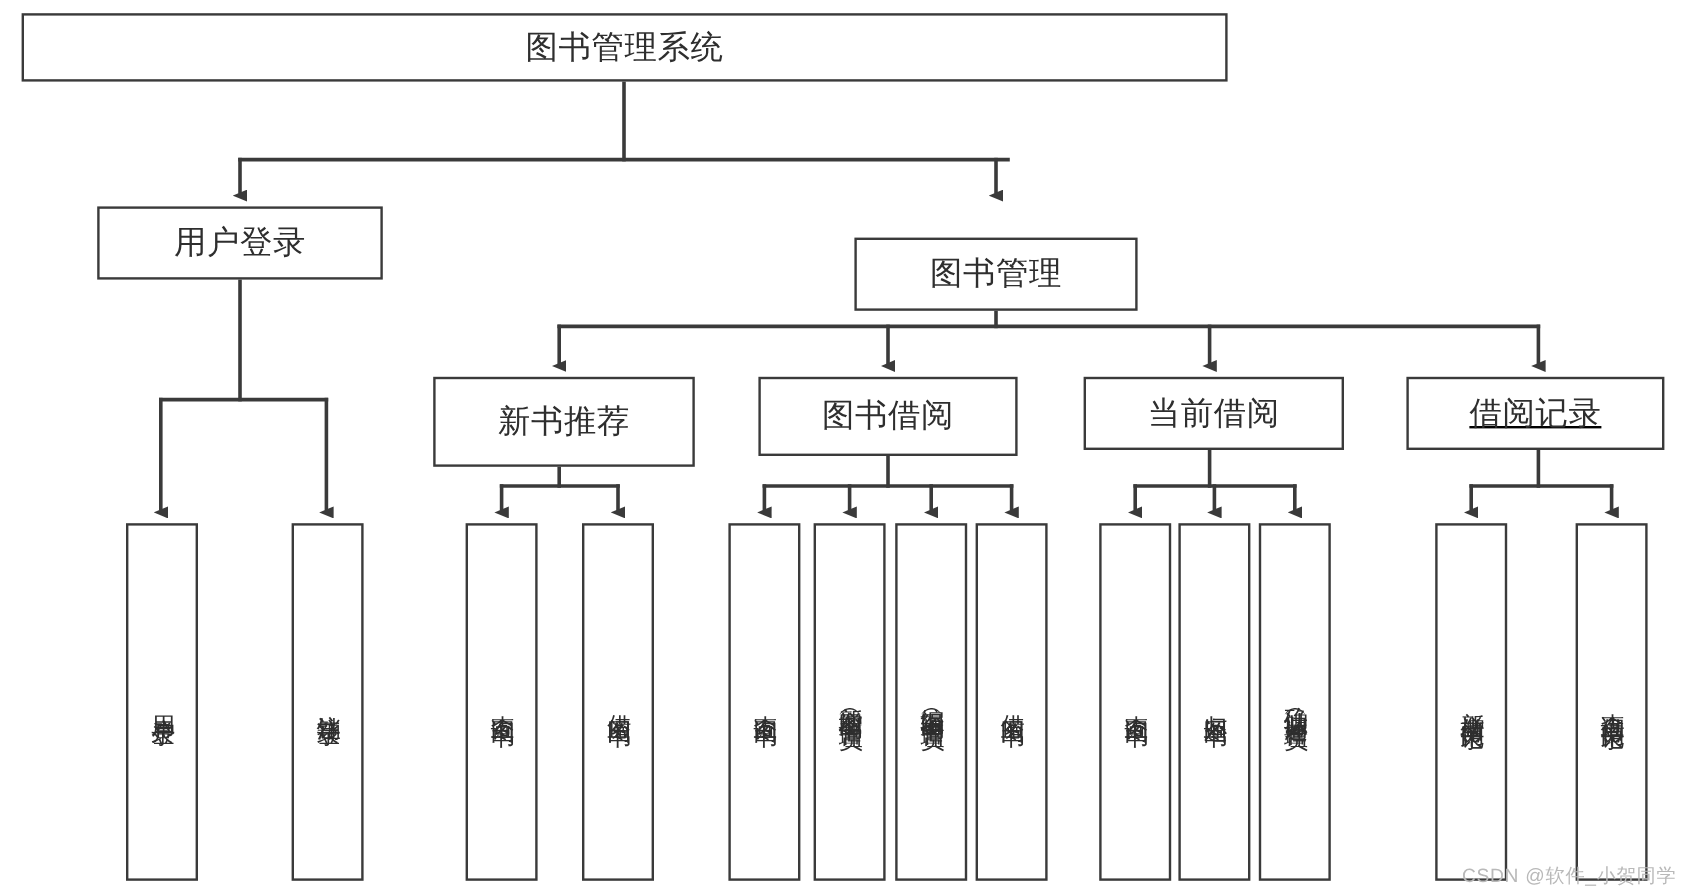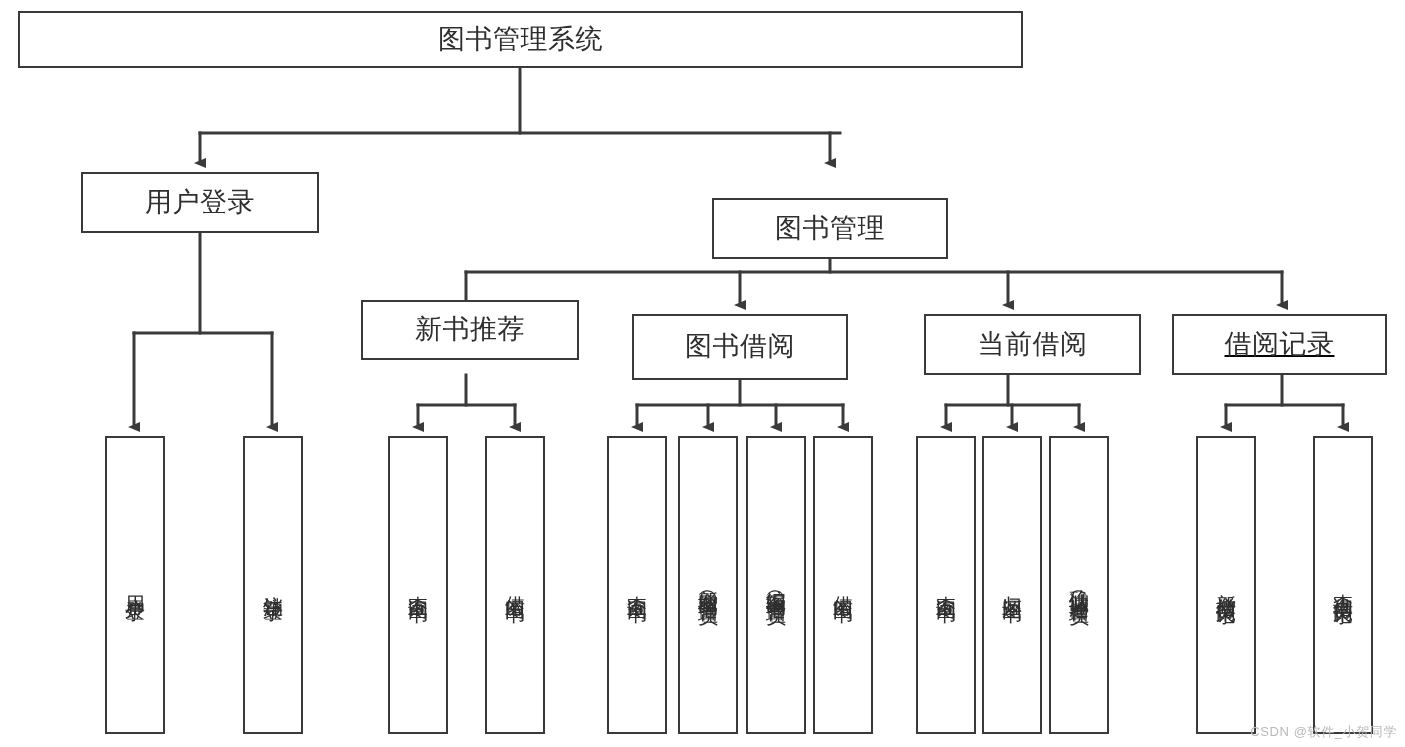--- a/index.html
+++ b/index.html
@@ -49,21 +49,21 @@
     letter-spacing: 2.5px;
     line-height: 1.05;
     white-space: normal;
     max-height: 100%;
   }
   #watermark {
     position: absolute;
     right: 8px;
     bottom: 6px;
     color: #b9b9b9;
-    font-size: 13px;
+    font-size: 16px;
     letter-spacing: 0.6px;
     white-space: nowrap;
     pointer-events: none;
     user-select: none;
   }
 </style>
 </head>
 <body>
 
 <div id="canvas">
@@ -121,27 +121,27 @@
   <div id="nodes-layer">
       <div class="node-box" style="left: 18px; top: 11px; width: 1005px; height: 57px;">
         <span class="node-label">图书管理系统</span>
       </div>
       <div class="node-box" style="left: 81px; top: 172px; width: 238px; height: 61px;">
         <span class="node-label">用户登录</span>
       </div>
       <div class="node-box" style="left: 712px; top: 172px; width: 236px; height: 61px; margin-top: 26px;">
         <span class="node-label">图书管理</span>
       </div>
-      <div class="node-box" style="left: 361px; top: 300px; width: 218px; height: 60px;">
+      <div class="node-box" style="left: 361px; top: 314px; width: 218px; height: 75px;">
         <span class="node-label">新书推荐</span>
       </div>
       <div class="node-box" style="left: 632px; top: 314px; width: 216px; height: 66px;">
         <span class="node-label">图书借阅</span>
       </div>
-      <div class="node-box" style="left: 924px; top: 314px; width: 217px; height: 61px; justify-content: center;">
+      <div class="node-box" style="left: 903px; top: 314px; width: 217px; height: 61px; justify-content: center;">
         <span class="node-label">当前借阅</span>
       </div>
       <div class="node-box" style="left: 1172px; top: 314px; width: 215px; height: 61px; text-decoration: underline;">
         <span class="node-label">借阅记录</span>
       </div>
       <div class="node-box vertical" style="left: 105px; top: 436px; width: 60px; height: 298px;">
         <span class="node-label">用户登录</span>
       </div>
       <div class="node-box vertical" style="left: 243px; top: 436px; width: 60px; height: 298px;">
         <span class="node-label">注销登录</span>

